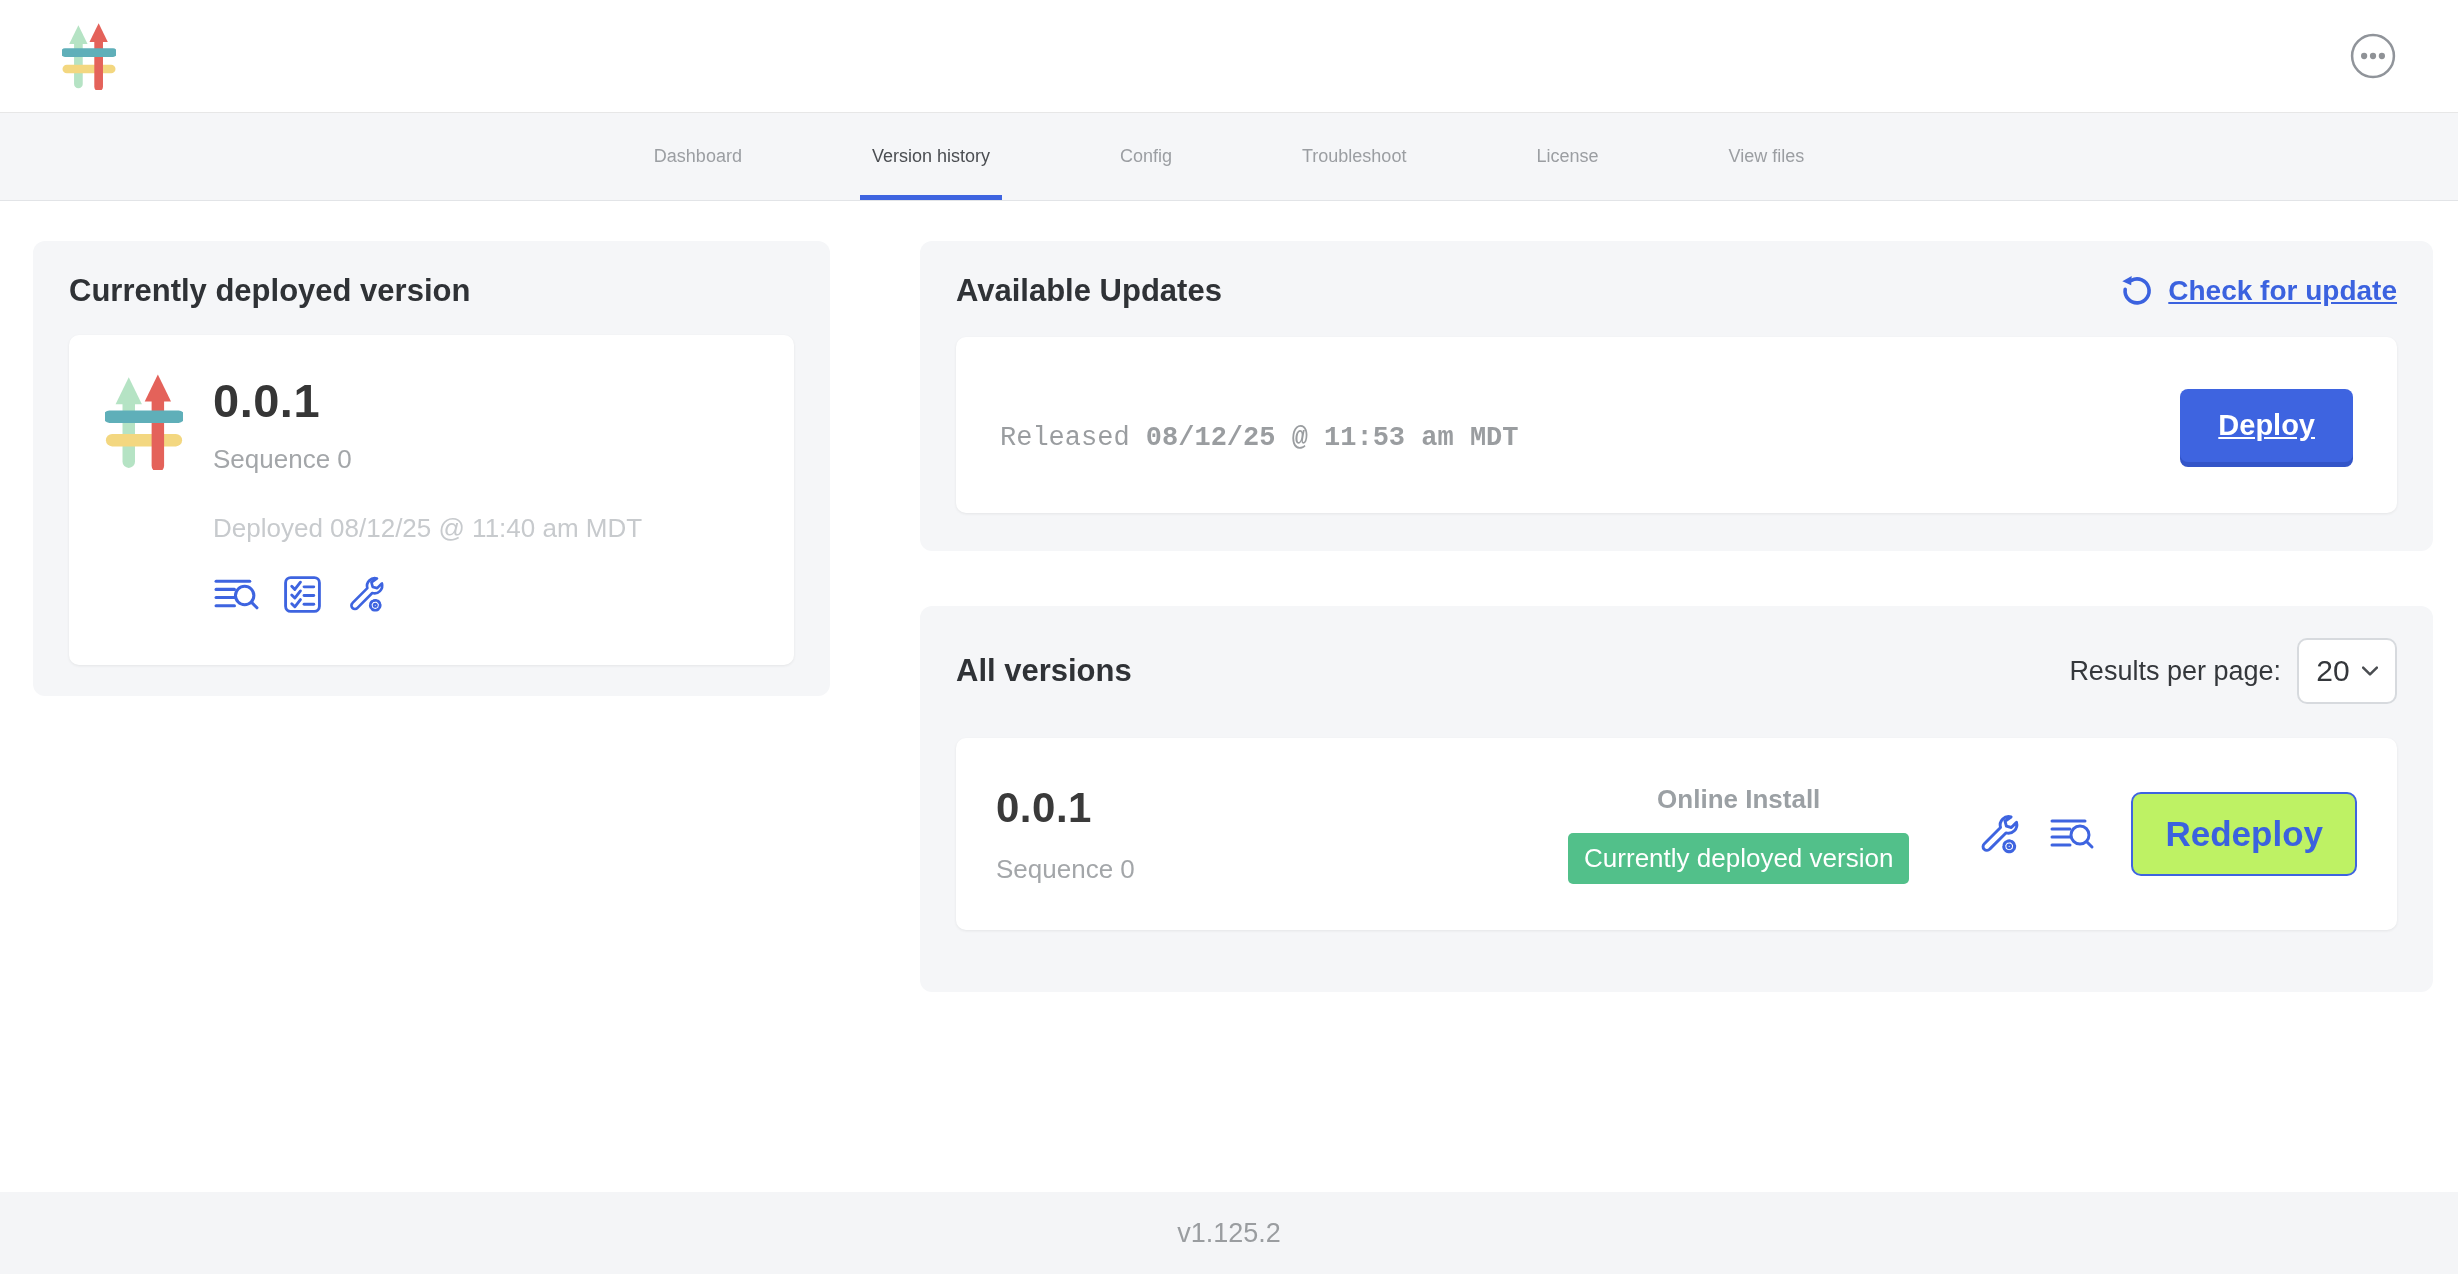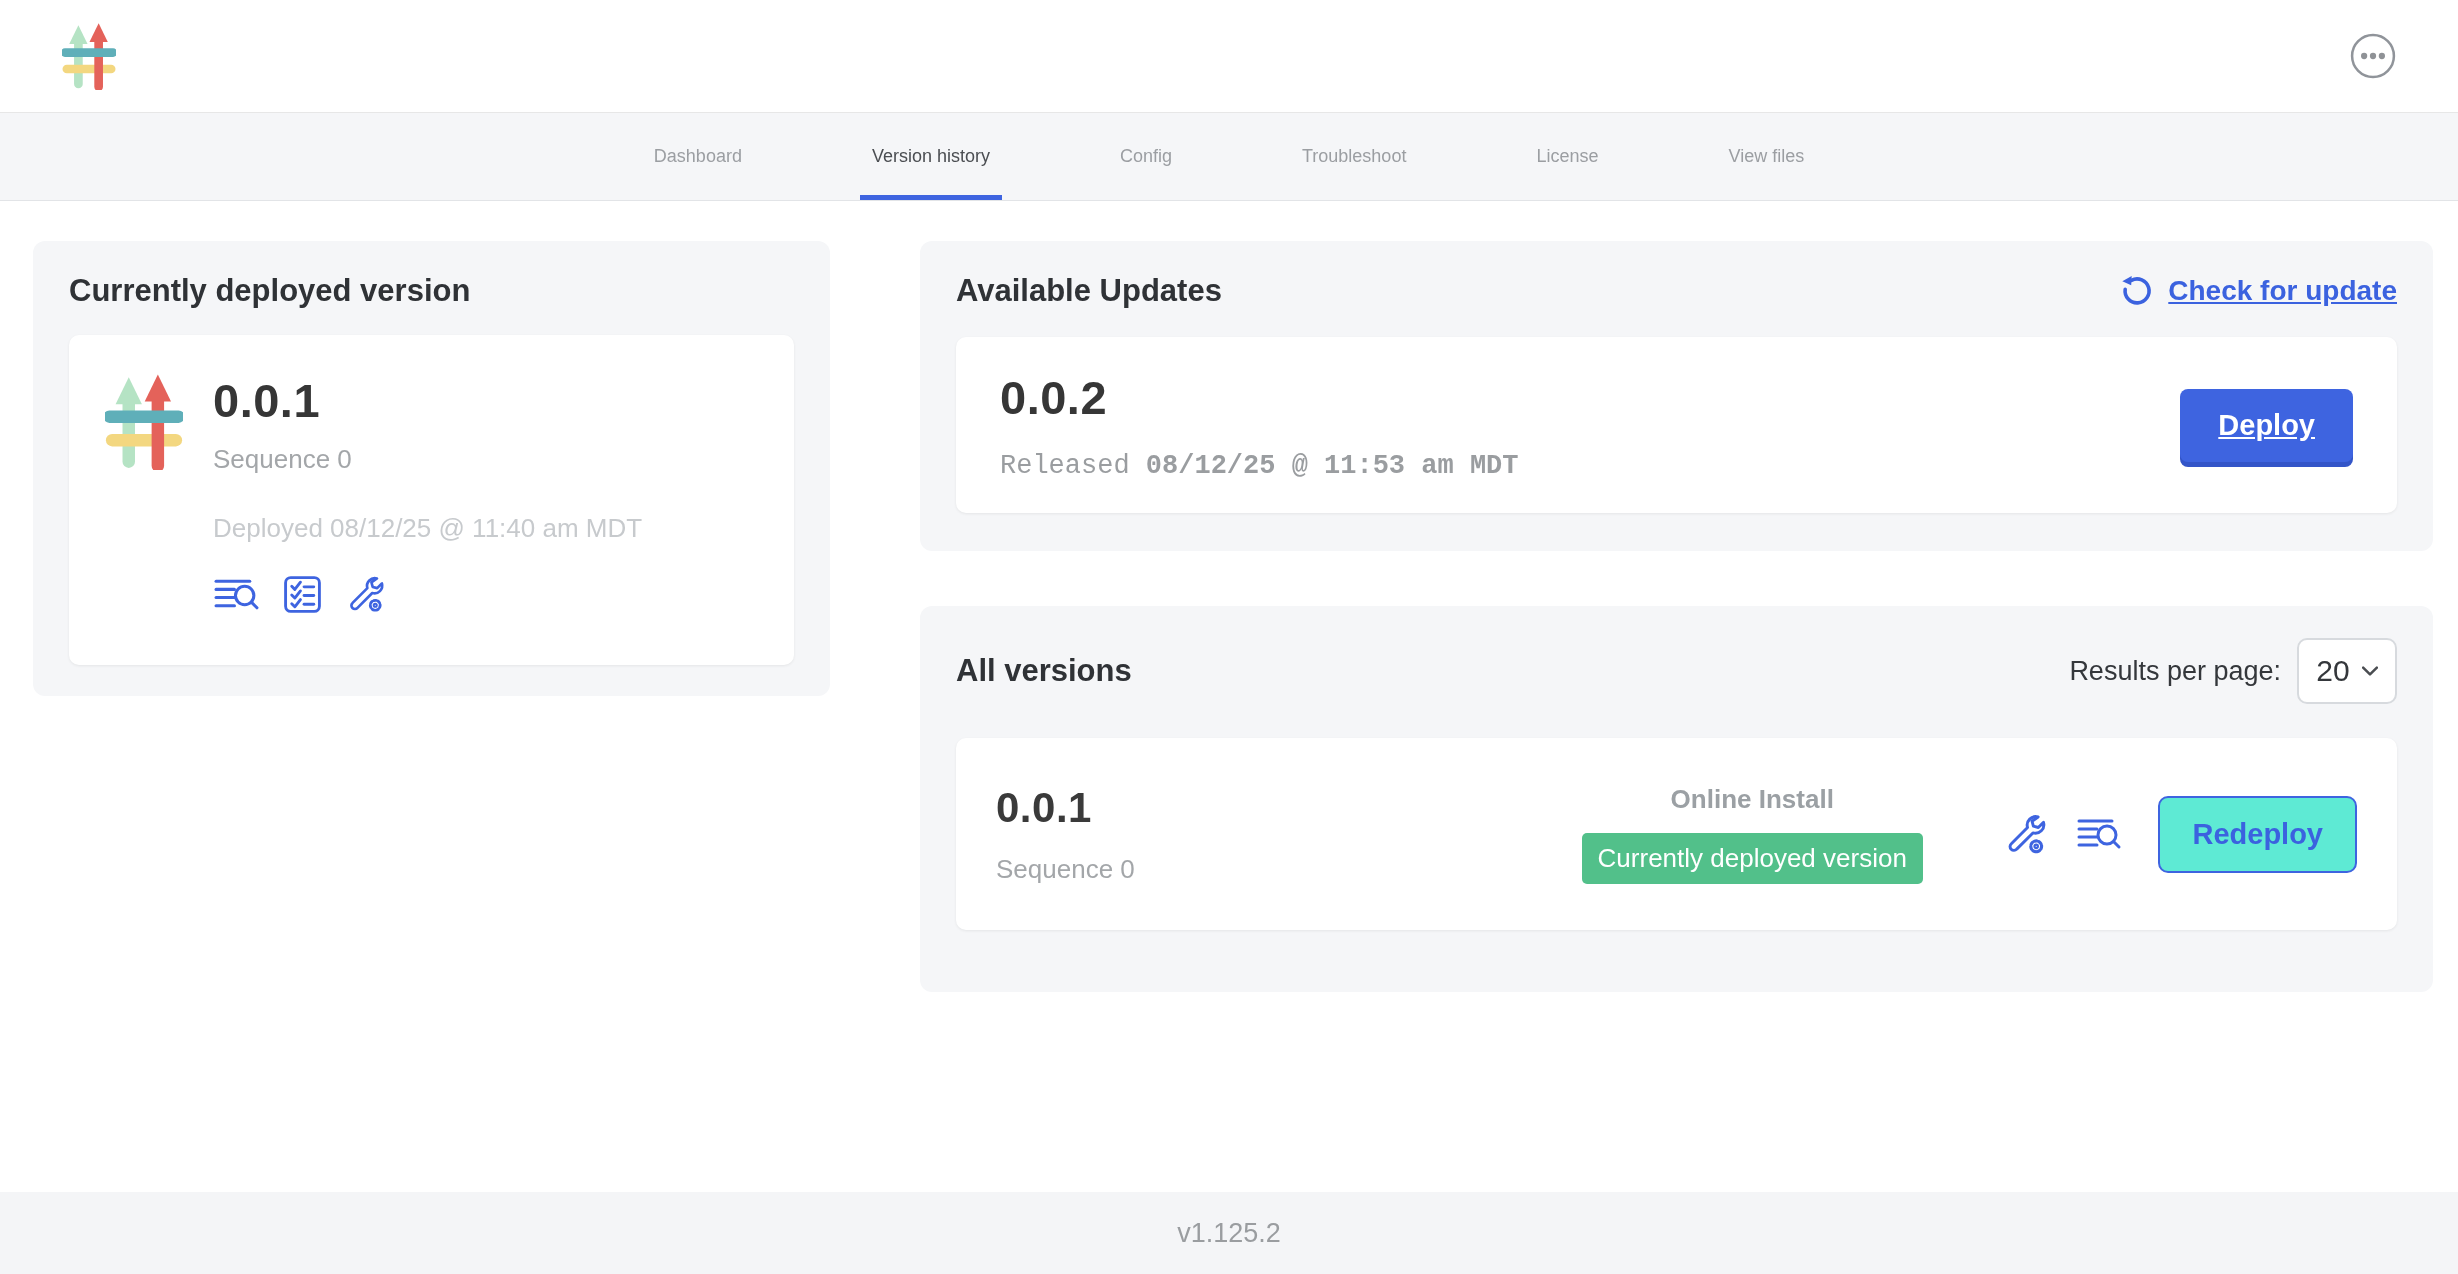--- a/index.html
+++ b/index.html
@@ -102,21 +102,21 @@
   .ver-mid { font-size: 42px; font-weight: 700; color: #3a3a3a; letter-spacing: 0.5px; }
   .v-col .seq { margin-top: 22px; }
   .m-col { flex: 1; display: flex; flex-direction: column; align-items: center; gap: 18px; }
   .install-type { font-size: 26px; font-weight: 700; color: #9ba0a4; }
   .badge {
     background: #52c08a; color: #ffffff; font-size: 26px; padding: 10px 16px;
     border-radius: 5px;
   }
   .a-col { display: flex; align-items: center; gap: 28px; }
   .redeploy-btn {
-    background: #5eead4; color: #3b62df; font-size: 29px; font-weight: 700;
+    background: #bef264; color: #3b62df; font-size: 35px; font-weight: 700;
     border: 2px solid #3e64e0; border-radius: 10px; padding: 20px 32px; cursor: pointer;
     margin-left: 8px; font-family: inherit;
   }
 
   
   footer {
     height: 82px; background: #f4f5f7; flex-shrink: 0;
     display: flex; align-items: center; justify-content: center;
     font-size: 27px; color: #9a9da0;
   }
@@ -228,21 +228,20 @@
           <button class="check-link">
             <svg width="36" height="36" viewBox="0 0 30 30" fill="none" stroke="currentColor" stroke-width="3" stroke-linecap="round">
               <path d="M6 13.5 A 10 10 0 1 0 11.2 6.1"></path>
               <polygon points="11.4,2.4 11.0,10.2 3.6,6.8" fill="currentColor" stroke="none"></polygon>
             </svg>
             <span>Check for update</span>
           </button>
         </div>
         <div class="card update-card">
           <div>
-            <div class="ver-big">0.0.2</div>
             <div class="released">
               <span>Released</span>
               <b>08/12/25 @ 11:53 am MDT</b>
             </div>
           </div>
           <button class="deploy-btn">Deploy</button>
         </div>
       </section>
 
       <section class="panel versions">

